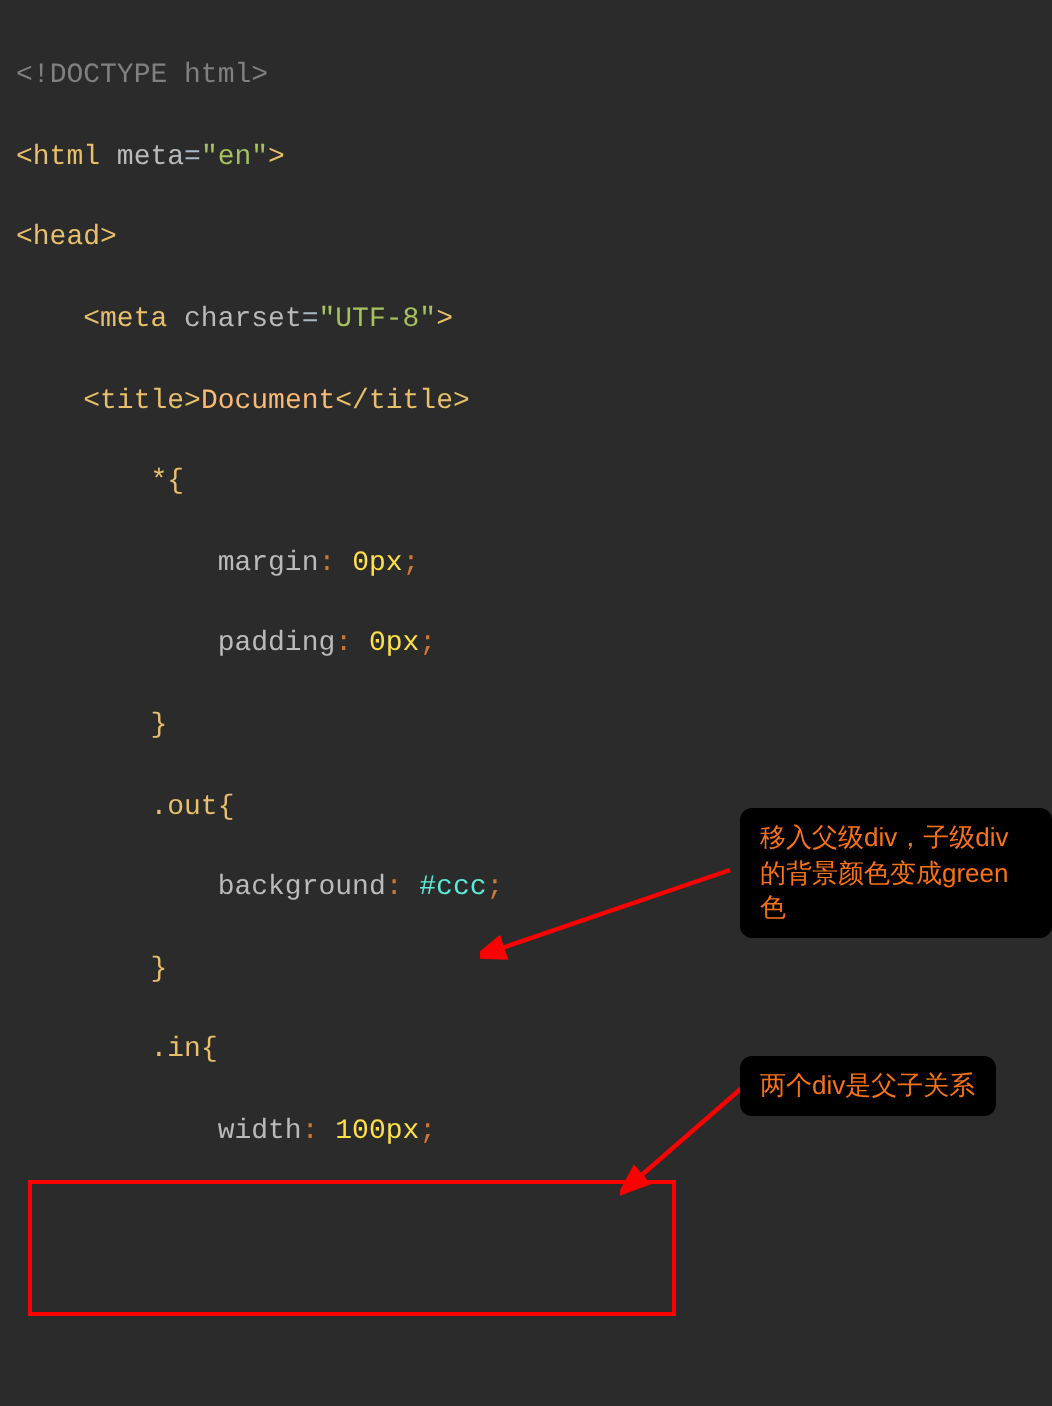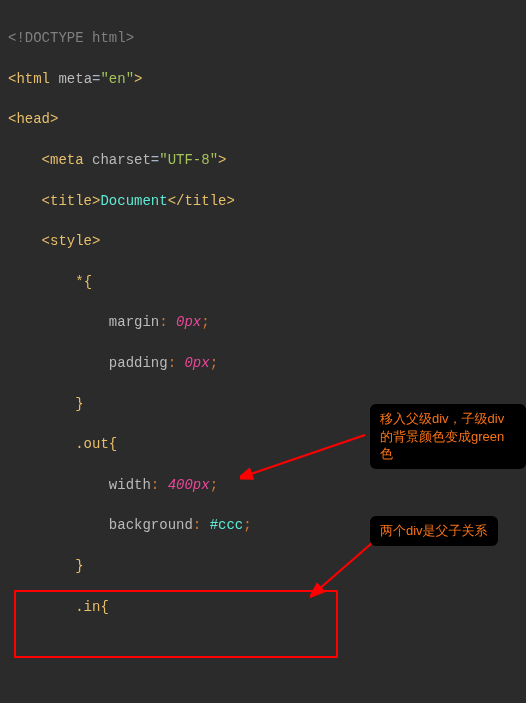--- a/index.html
+++ b/index.html
@@ -17,45 +17,45 @@
   .code { position: relative; white-space: pre; }
   .line { display: block; min-height: 1.45em; }
 
   
   .gray   { color: #808080; }      
   .tag    { color: #E8BF6A; }      
   .punct  { color: #E8BF6A; }      
   .attr   { color: #BABABA; }      
   .eq     { color: #A9B7C6; }
   .str    { color: #A5C25C; }      
-  .txt    { color: #5eead4; }      
+  .txt    { color: #fdba74; }      
   .sel    { color: #E8BF6A; }      
   .brace  { color: #E8BF6A; }
   .prop   { color: #BABABA; }
   .colonp { color: #CC7832; }
-  .num    { color: #ec4899; font-style: italic; }      
+  .num    { color: #fde047; }      
   .hex    { color: #5eead4; }
   .semi   { color: #CC7832; }
   
   
   .annot {
     position: absolute;
     background: #000;
     color: #f97316;
     font-family: Liberation Sans, sans-serif;
     white-space: normal;
     font-size: 13px;
     line-height: 1.35;
     padding: 6px 10px;
     border-radius: 6px;
     max-width: 145px;
     z-index: 5;
   }
   .annot1 { top: 404px; left: 370px; }
-  .annot2 { top: 516px; left: 370px; }
+  .annot2 { top: 528px; left: 370px; }
 
   
   .arrow { position: absolute; z-index: 4; pointer-events: none; }
   #arrow1 { top: 430px; left: 240px; width: 130px; height: 60px; }
   #arrow2 { top: 538px; left: 310px; width: 70px;  height: 60px; }
 
   
   .redbox {
     position: absolute;
     border: 2px solid #ff0000;
@@ -69,30 +69,29 @@
 </style>
 </head>
 <body>
 
 <div class="code">
 <span class="line"><span class="gray">&lt;!</span><span class="gray">DOCTYPE</span><span class="gray"> </span><span class="gray">html</span><span class="gray">&gt;</span></span>
 <span class="line"><span class="punct">&lt;</span><span class="tag">html</span> <span class="attr">meta</span><span class="eq">=</span><span class="str">"en"</span><span class="punct">&gt;</span></span>
 <span class="line"><span class="punct">&lt;</span><span class="tag">head</span><span class="punct">&gt;</span></span>
 <span class="line">    <span class="punct">&lt;</span><span class="tag">meta</span> <span class="attr">charset</span><span class="eq">=</span><span class="str">"UTF-8"</span><span class="punct">&gt;</span></span>
 <span class="line">    <span class="punct">&lt;</span><span class="tag">title</span><span class="punct">&gt;</span><span class="txt">Document</span><span class="punct">&lt;/</span><span class="tag">title</span><span class="punct">&gt;</span></span>
-<span class="line">    <span class="punct">&lt;</span><span class="tag">style</span><span class="punct">&gt;</span></span>
 <span class="line">        <span class="sel">*</span><span class="brace">{</span></span>
 <span class="line">            <span class="prop">margin</span><span class="colonp">:</span> <span class="num">0px</span><span class="semi">;</span></span>
 <span class="line">            <span class="prop">padding</span><span class="colonp">:</span> <span class="num">0px</span><span class="semi">;</span></span>
 <span class="line">        <span class="brace">}</span></span>
 <span class="line">        <span class="sel">.out</span><span class="brace">{</span></span>
-<span class="line">            <span class="prop">width</span><span class="colonp">:</span> <span class="num">400px</span><span class="semi">;</span></span>
 <span class="line">            <span class="prop">background</span><span class="colonp">:</span> <span class="hex">#ccc</span><span class="semi">;</span></span>
 <span class="line">        <span class="brace">}</span></span>
 <span class="line">        <span class="sel">.in</span><span class="brace">{</span></span>
+<span class="line">            <span class="prop">width</span><span class="colonp">:</span> <span class="num">100px</span><span class="semi">;</span></span>
 
 
 
 
 
 
 
 
 
 

